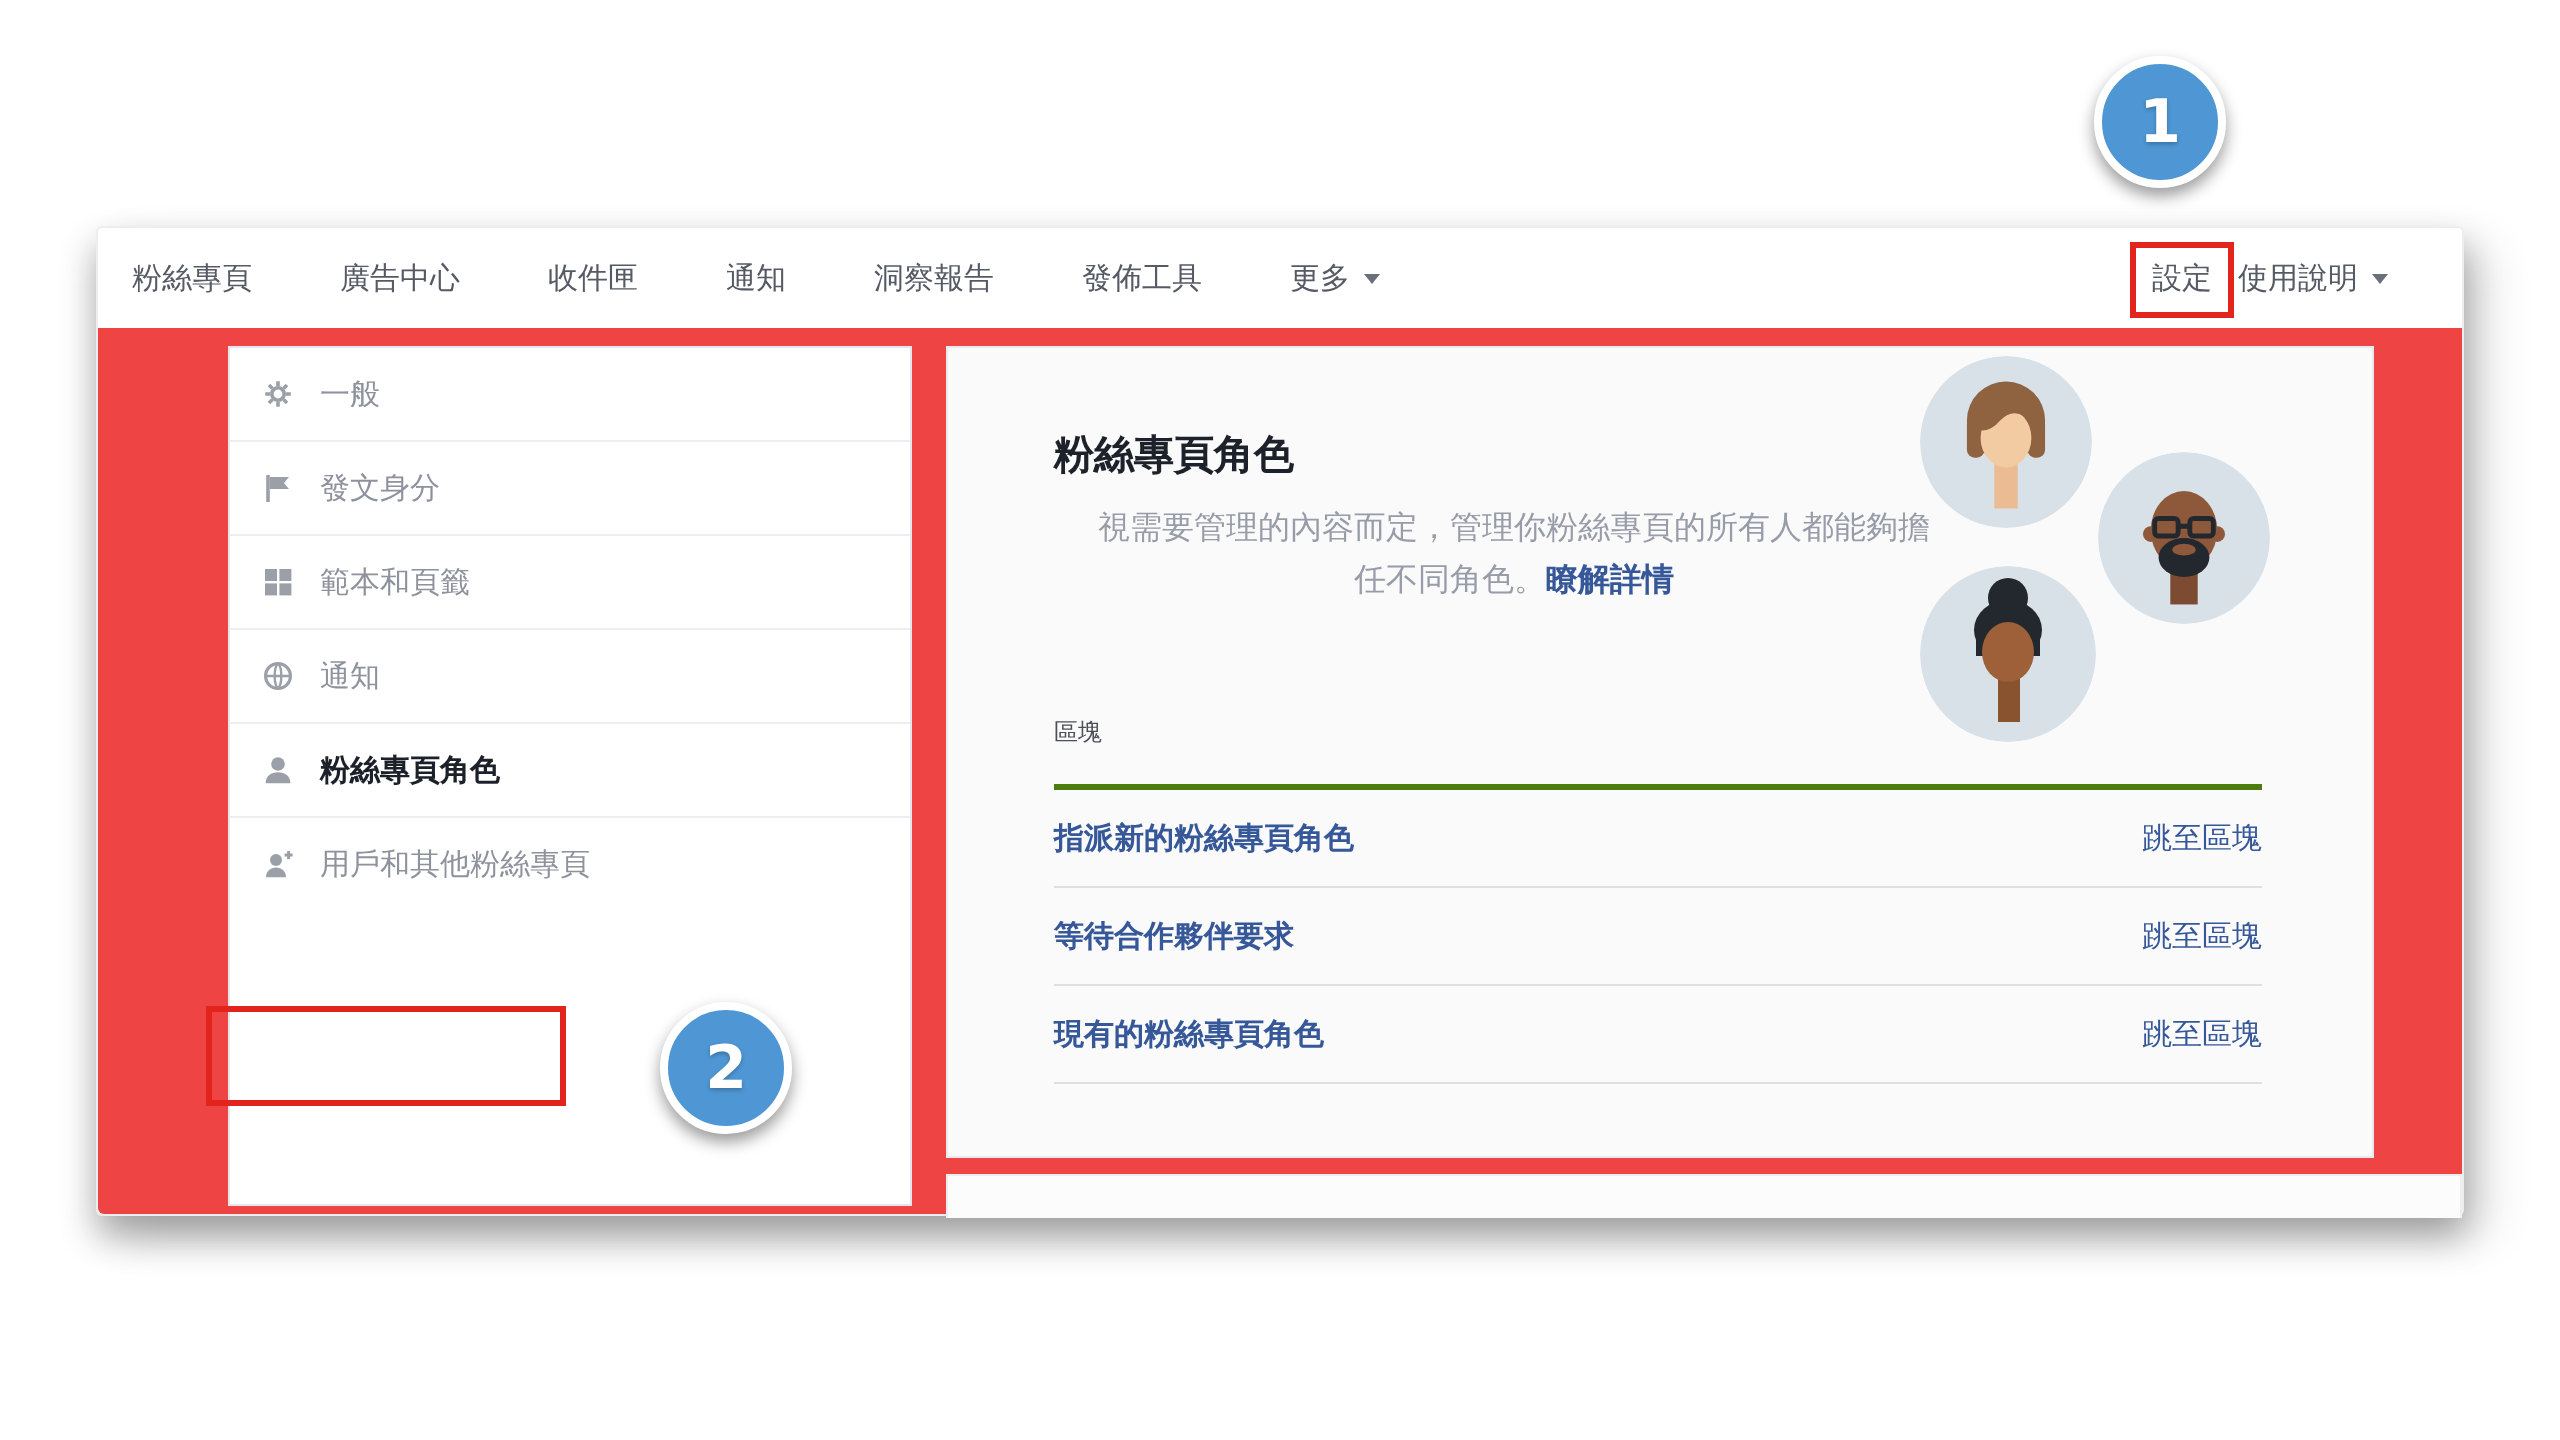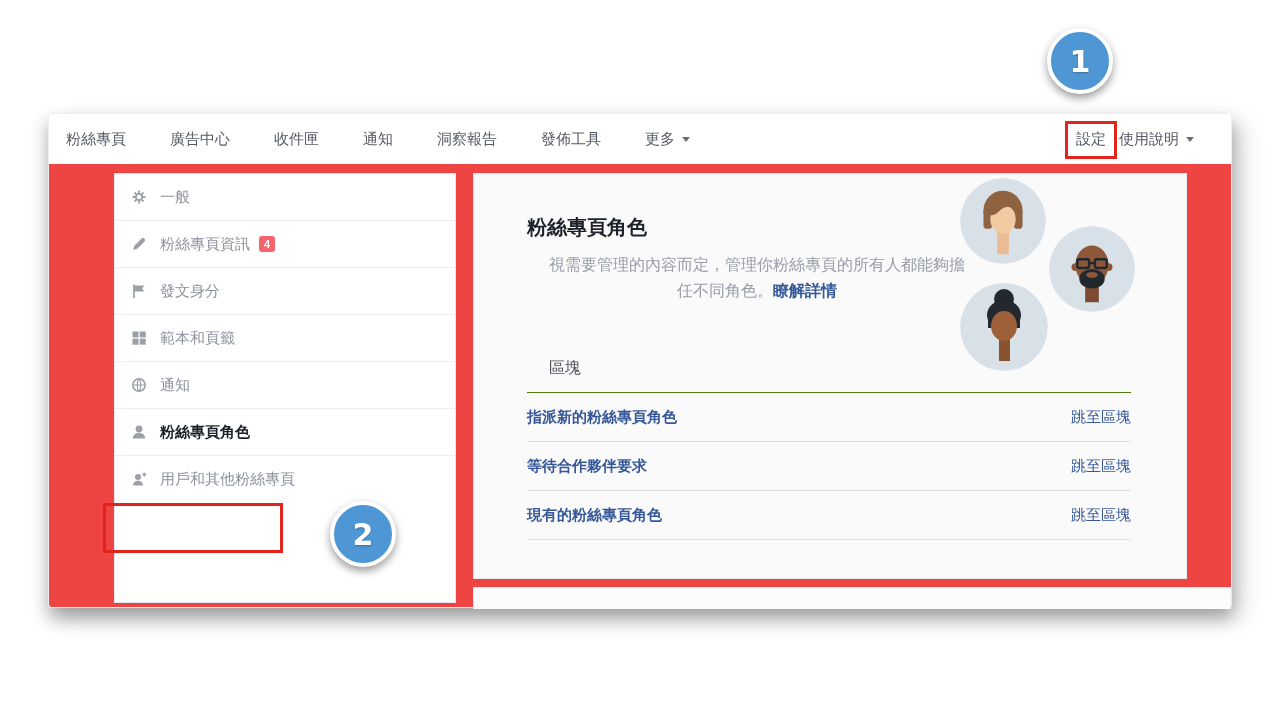--- a/index.html
+++ b/index.html
@@ -47,27 +47,27 @@
     margin-left:9px;background:#f5636e;color:#fff;font-size:11px;font-weight:700;
     border-radius:3px;padding:1px 5px;line-height:14px;
   }
   .main-panel{
     position:absolute;left:424px;top:9px;width:714px;height:406px;
     background:#fafafb;border:1px solid #e9eaee;box-sizing:border-box;
   }
   .main-title{position:absolute;left:53px;top:40px;margin:0;font-size:20px;font-weight:700;color:#1d2129;}
   .main-desc{position:absolute;left:69px;top:78px;width:428px;margin:0;font-size:16px;line-height:26px;color:#979ca8;}
   .learn-more{color:#365899;font-weight:600;text-decoration:none;cursor:pointer;}
-  .section-header{position:absolute;left:53px;top:184px;font-size:16px;color:#4b4f56;margin-left:22px;}
+  .section-header{position:absolute;left:53px;top:184px;font-size:12px;color:#4b4f56;}
   .rows{position:absolute;left:53px;top:218px;width:604px;}
   .sec-row{
     height:48px;display:flex;align-items:center;justify-content:space-between;
     border-bottom:1px solid #dddfe2;
   }
-  .sec-row:first-child{border-top:1px solid #4d7c0f;}
+  .sec-row:first-child{border-top:3px solid #4d7c0f;}
   .row-label{font-size:15px;font-weight:700;color:#365899;text-decoration:none;cursor:pointer;}
   .row-action{font-size:15px;color:#365899;text-decoration:none;cursor:pointer;}
   .bottom-band{position:absolute;left:424px;top:423px;right:0;height:22px;background:#fcfcfd;border:1px solid #eceef1;border-bottom:none;box-sizing:border-box;}
   
   .avatar{position:absolute;border-radius:50%;overflow:hidden;}
   .avatar svg{display:block;}
   .av1{left:486px;top:4px;width:86px;height:86px;}
   .av2{left:575px;top:52px;width:86px;height:86px;}
   .av3{left:486px;top:109px;width:88px;height:88px;}
   
@@ -109,29 +109,20 @@
   <div class="content-bg">
     <aside class="sidebar" id="sidebar">
         <div class="side-item">
           <span class="side-icon">
             <svg viewBox="0 0 16 16">
               <path stroke="#9BA0A8" stroke-width="1.8" d="M8 1.6v2.4M8 12v2.4M1.6 8H4M12 8h2.4M3.5 3.5l1.7 1.7M10.8 10.8l1.7 1.7M12.5 3.5l-1.7 1.7M5.2 10.8l-1.7 1.7"></path>
               <circle cx="8" cy="8" r="3.1" fill="none" stroke="#9BA0A8" stroke-width="1.8"></circle>
             </svg>
           </span>
           <span class="label">一般</span>
-        </div>
-        <div class="side-item">
-          <span class="side-icon">
-            <svg viewBox="0 0 16 16">
-              <path d="M2 14l1.6-4.6L10.8 2.2a1.4 1.4 0 0 1 2 0l1 1a1.4 1.4 0 0 1 0 2L6.6 12.4 2 14z" fill="#9BA0A8"></path>
-            </svg>
-          </span>
-          <span class="label">粉絲專頁資訊</span>
-          <span class="badge">4</span>
         </div>
         <div class="side-item">
           <span class="side-icon">
             <svg viewBox="0 0 16 16">
               <path d="M3 15V1.5" stroke="#9BA0A8" stroke-width="1.8"></path>
               <path d="M4 2.5h9.5L11 5.5l2.5 3H4z" fill="#9BA0A8"></path>
             </svg>
           </span>
           <span class="label">發文身分</span>
         </div>

